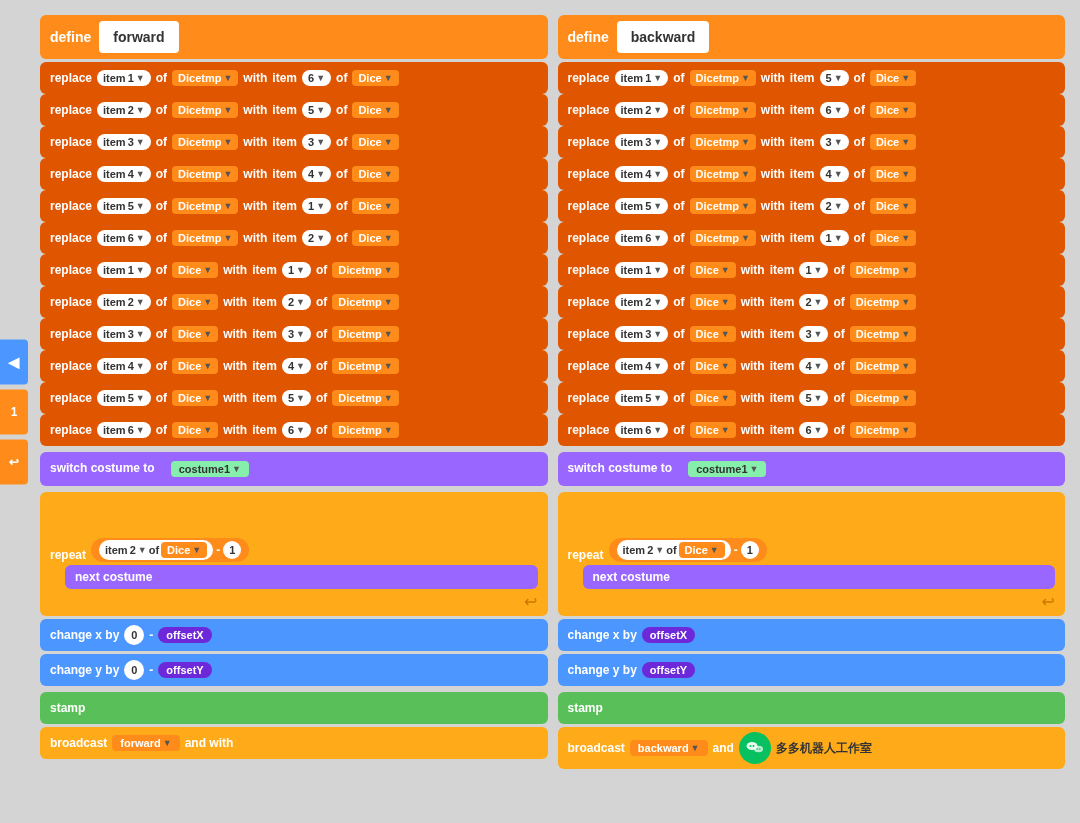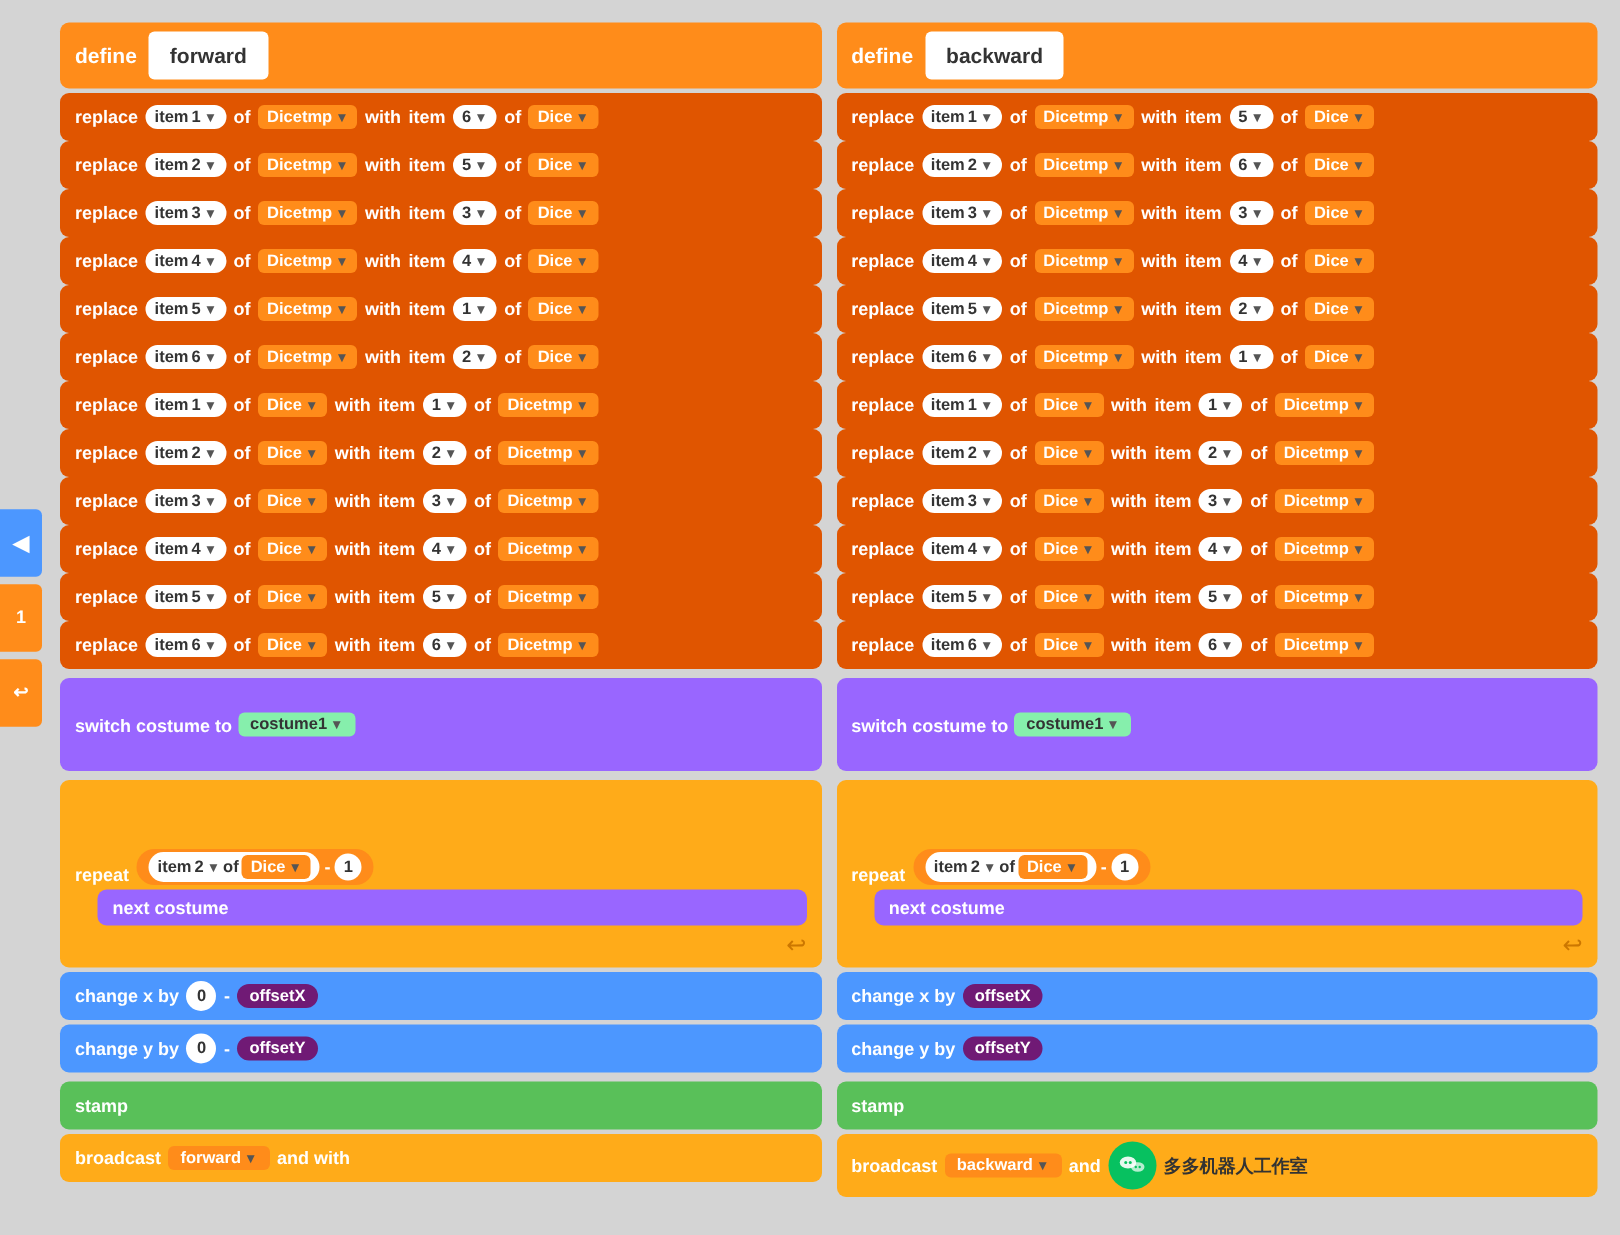--- a/index.html
+++ b/index.html
@@ -94,24 +94,24 @@
       display: flex;
       align-items: center;
       gap: 2px;
       white-space: nowrap;
     }
 
     
     .switch-block {
       background: #9966ff;
       border-radius: 6px;
-      padding: 23px 10px;
-      display: flex;
-      align-items: flex-end;
-      gap: 4px;
+      padding: 9px 10px;
+      display: flex;
+      align-items: flex-start;
+      gap: 16px;
       color: white;
       font-weight: bold;
       font-size: 12px;
       min-height: 32px;
       margin-top: 3px;
     }
 
     .costume-dropdown {
       background: #86efac;
       color: #333;
@@ -188,21 +188,21 @@
       display: flex;
       align-items: center;
       gap: 5px;
       color: white;
       font-weight: bold;
       font-size: 12px;
       min-height: 32px;
     }
 
     .orange-pill {
-      background: #701a75;
+      background: #6d28d9;
       color: white;
       border-radius: 10px;
       padding: 2px 8px;
       font-size: 11px;
       font-weight: bold;
     }
 
     .white-circle {
       background: white;
       color: #333;

